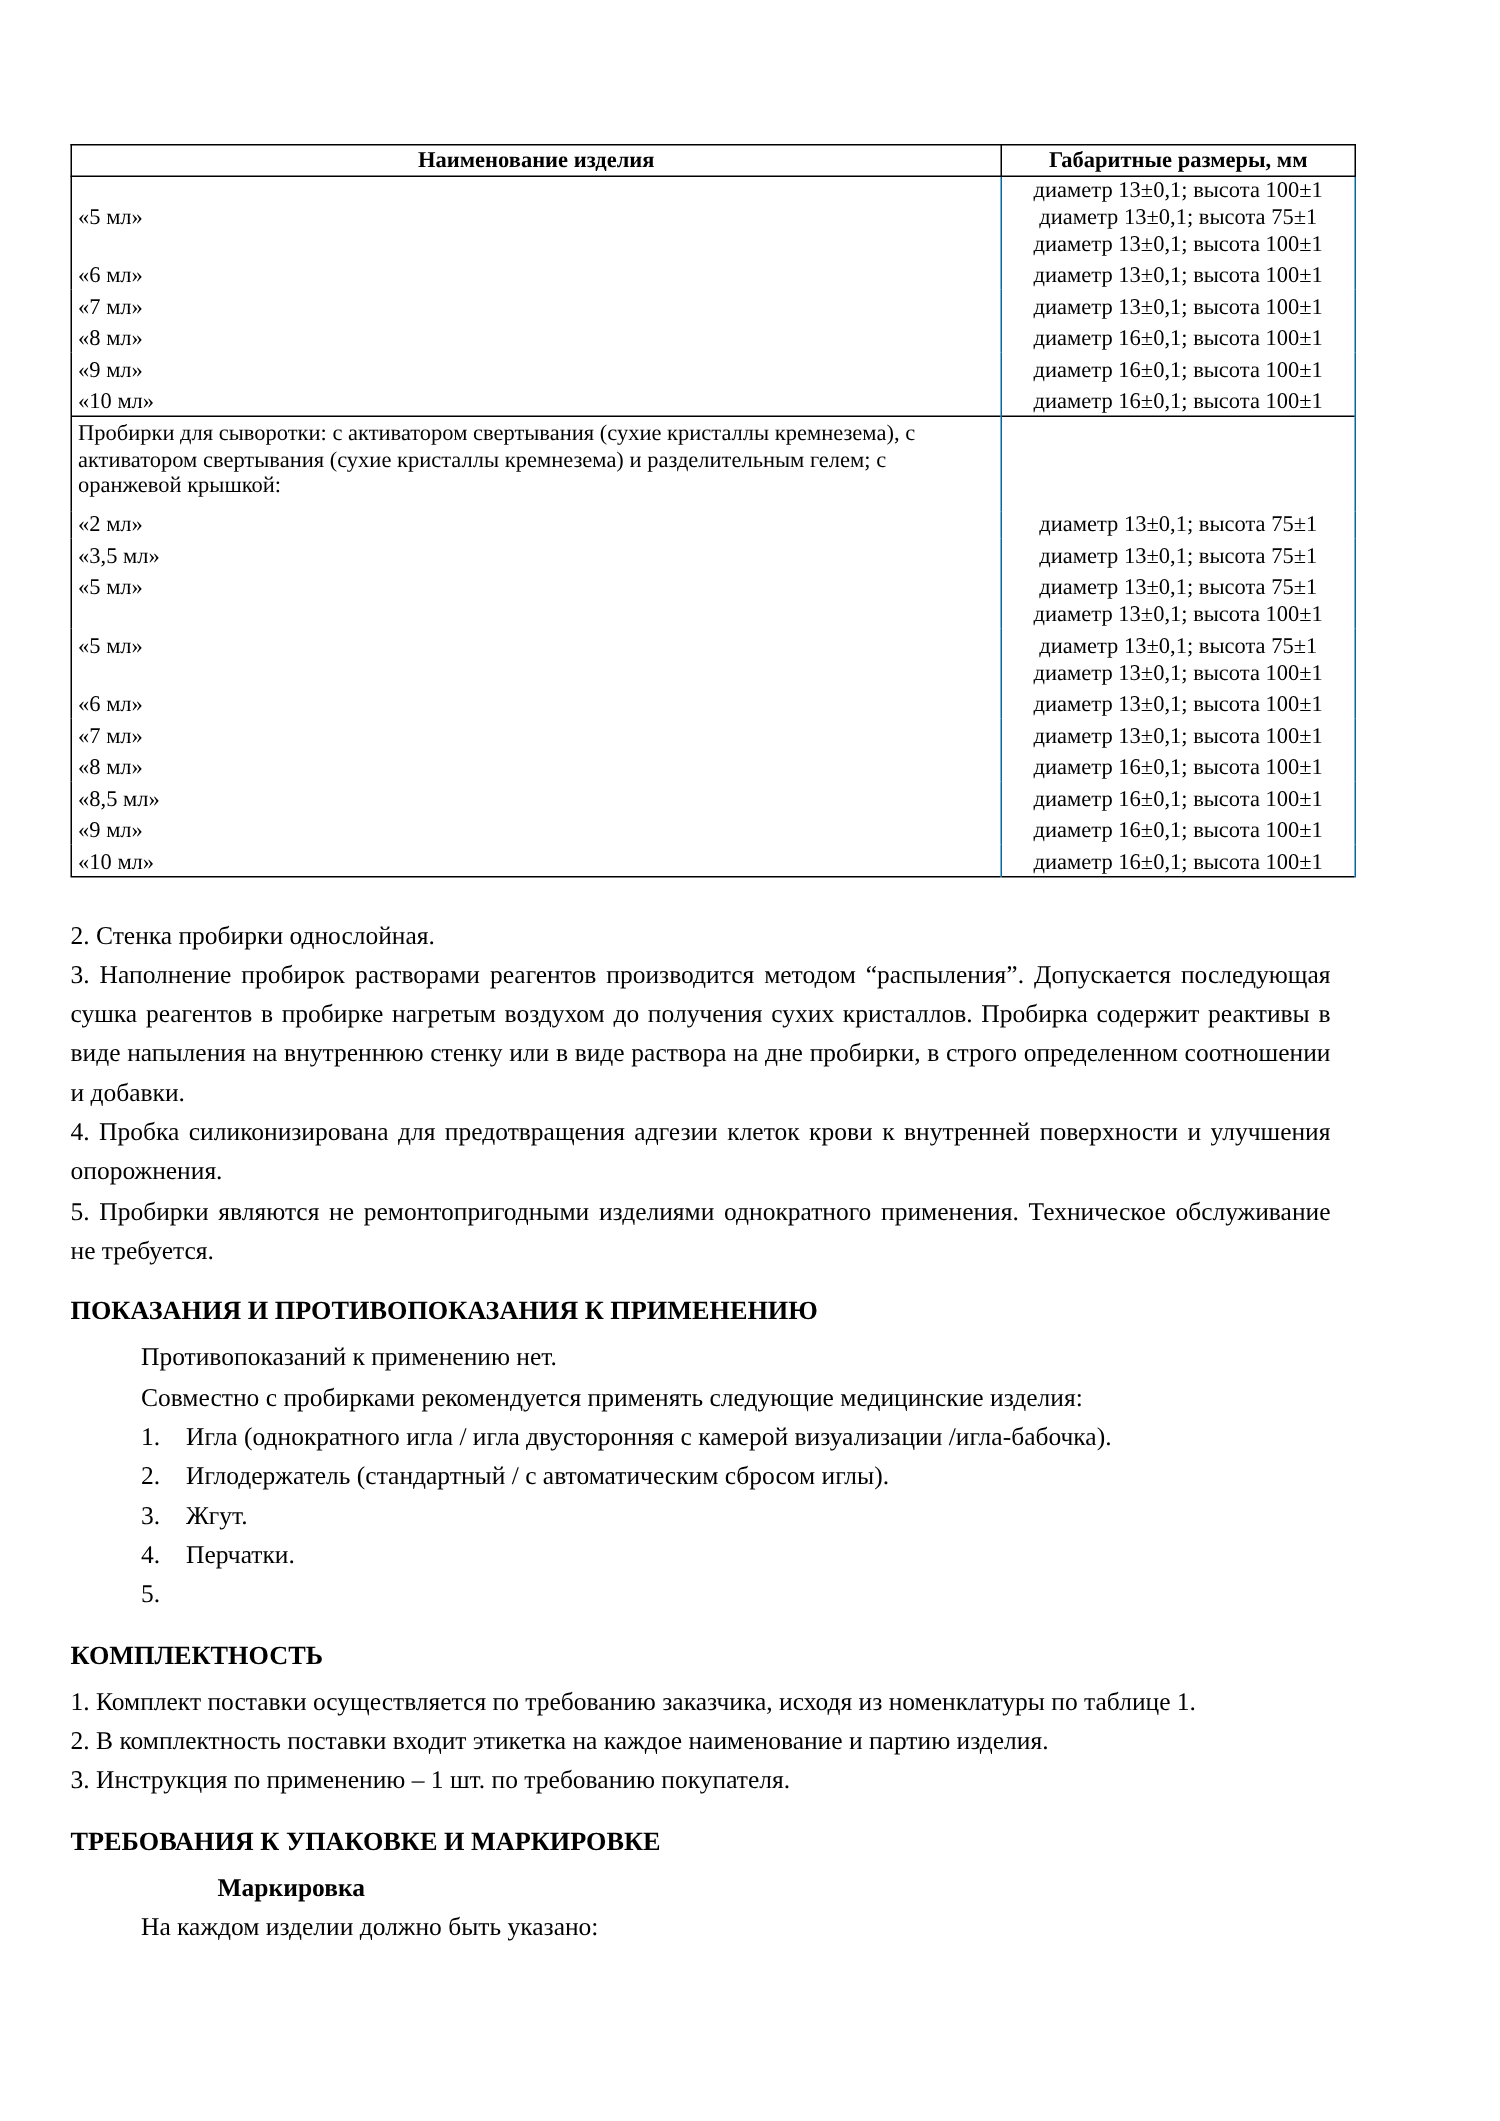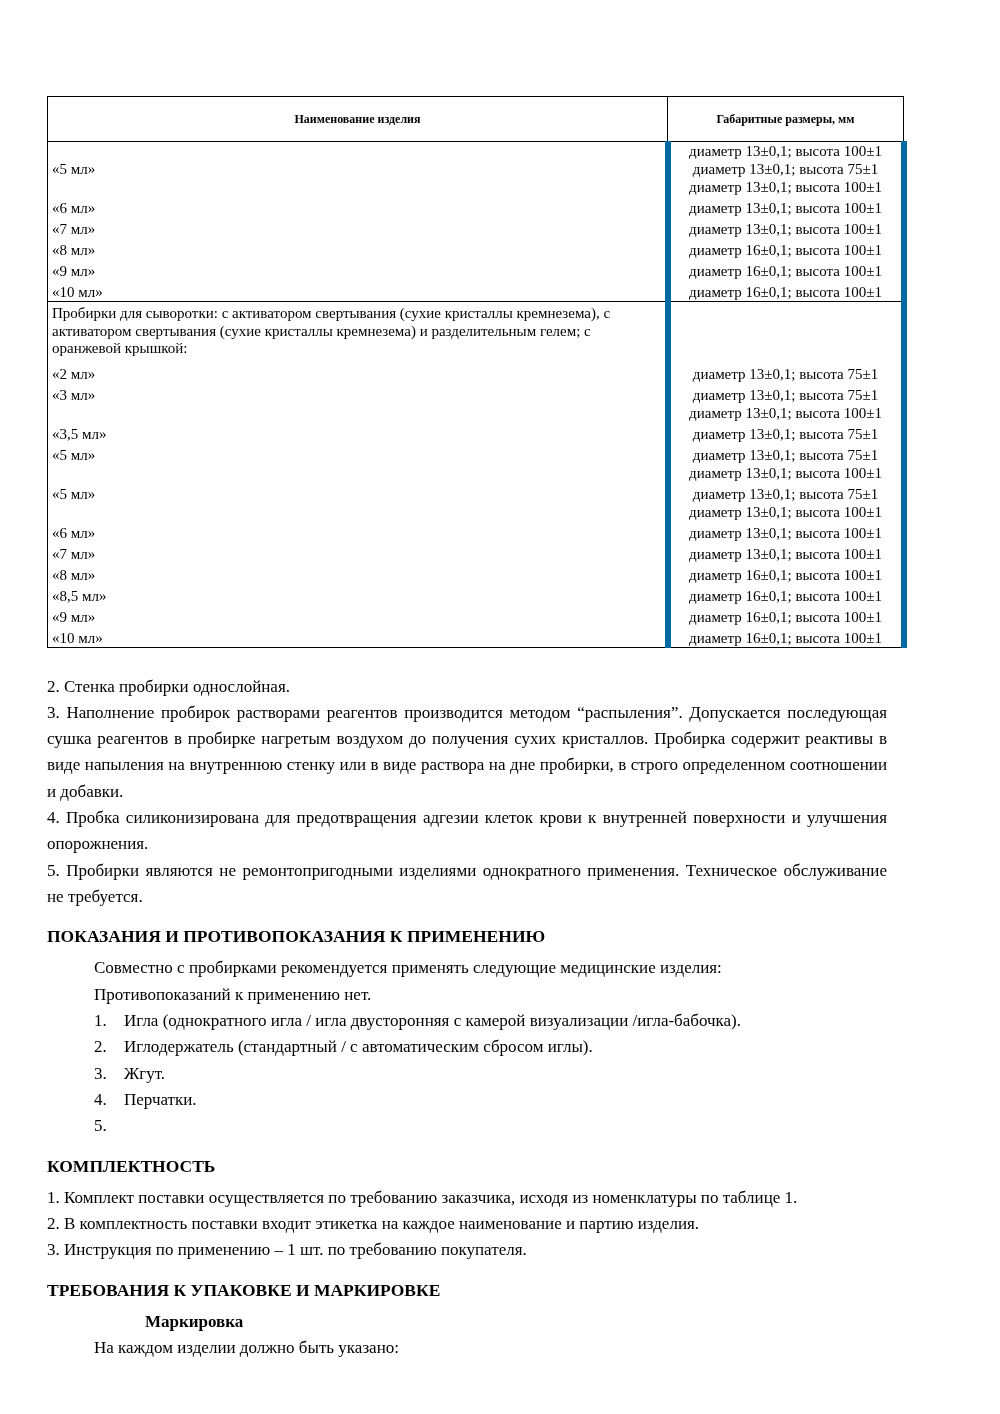--- a/index.html
+++ b/index.html
@@ -20,29 +20,29 @@
 
   
   table.spec {
     border-collapse: collapse;
     table-layout: fixed;
     width: 856px;
     border: 1px solid #000;
   }
   .spec th {
     border: 1px solid #000;
-    font-size: 12px;
+    font-size: 15px;
     font-weight: bold;
     text-align: center;
-    padding: 13px 4px;
+    padding: 1px 4px;
     line-height: 18px;
   }
   .spec td {
     border-left: 1px solid #000;
-    border-right: 6px solid #0369a1;
+    border-right: 1px solid #0369a1;
     font-size: 15px;
     line-height: 18px;
     padding: 0 4px;
     vertical-align: top;
   }
   .spec td.name { text-align: left; }
   .spec td.dims { text-align: center; }
   .spec tr.rowpad td { padding-top: 3px; }
   .spec tr.divider td { border-top: 1px solid #000; }
   .spec td.intro {
@@ -142,27 +142,20 @@
       <td class="dims"></td>
     </tr>
 
     <tr>
       <td class="name">«2 мл»</td>
       <td class="dims">
         <div>диаметр 13±0,1; высота 75±1</div>
       </td>
     </tr>
     <tr class="rowpad">
-      <td class="name">«3 мл»</td>
-      <td class="dims">
-        <div>диаметр 13±0,1; высота 75±1</div>
-        <div>диаметр 13±0,1; высота 100±1</div>
-      </td>
-    </tr>
-    <tr class="rowpad">
       <td class="name">«3,5 мл»</td>
       <td class="dims">
         <div>диаметр 13±0,1; высота 75±1</div>
       </td>
     </tr>
     <tr class="rowpad">
       <td class="name">«5 мл»</td>
       <td class="dims">
         <div>диаметр 13±0,1; высота 75±1</div>
         <div>диаметр 13±0,1; высота 100±1</div>
@@ -214,22 +207,22 @@
   </tbody>
     </table>
 
   <div class="doc">
     <p>2. Стенка пробирки однослойная.</p>
     <p>3. Наполнение пробирок растворами реагентов производится методом “распыления”. Допускается последующая сушка реагентов в пробирке нагретым воздухом до получения сухих кристаллов. Пробирка содержит реактивы в виде напыления на внутреннюю стенку или в виде раствора на дне пробирки, в строго определенном соотношении и добавки.</p>
     <p>4. Пробка силиконизирована для предотвращения адгезии клеток крови к внутренней поверхности и улучшения опорожнения.</p>
     <p>5. Пробирки являются не ремонтопригодными изделиями однократного применения. Техническое обслуживание не требуется.</p>
 
     <p class="heading">ПОКАЗАНИЯ И ПРОТИВОПОКАЗАНИЯ К ПРИМЕНЕНИЮ</p>
+    <p class="ind">Противопоказаний к применению нет.</p>
     <p class="ind">Совместно с пробирками рекомендуется применять следующие медицинские изделия:</p>
-    <p class="ind">Противопоказаний к применению нет.</p>
     <ul class="mlist">
       <li>
         <span class="num">1.</span>
         <span>Игла (однократного игла / игла двусторонняя с камерой визуализации /игла-бабочка).</span>
       </li>
       <li>
         <span class="num">2.</span>
         <span>Иглодержатель (стандартный / с автоматическим сбросом иглы).</span>
       </li>
       <li>

